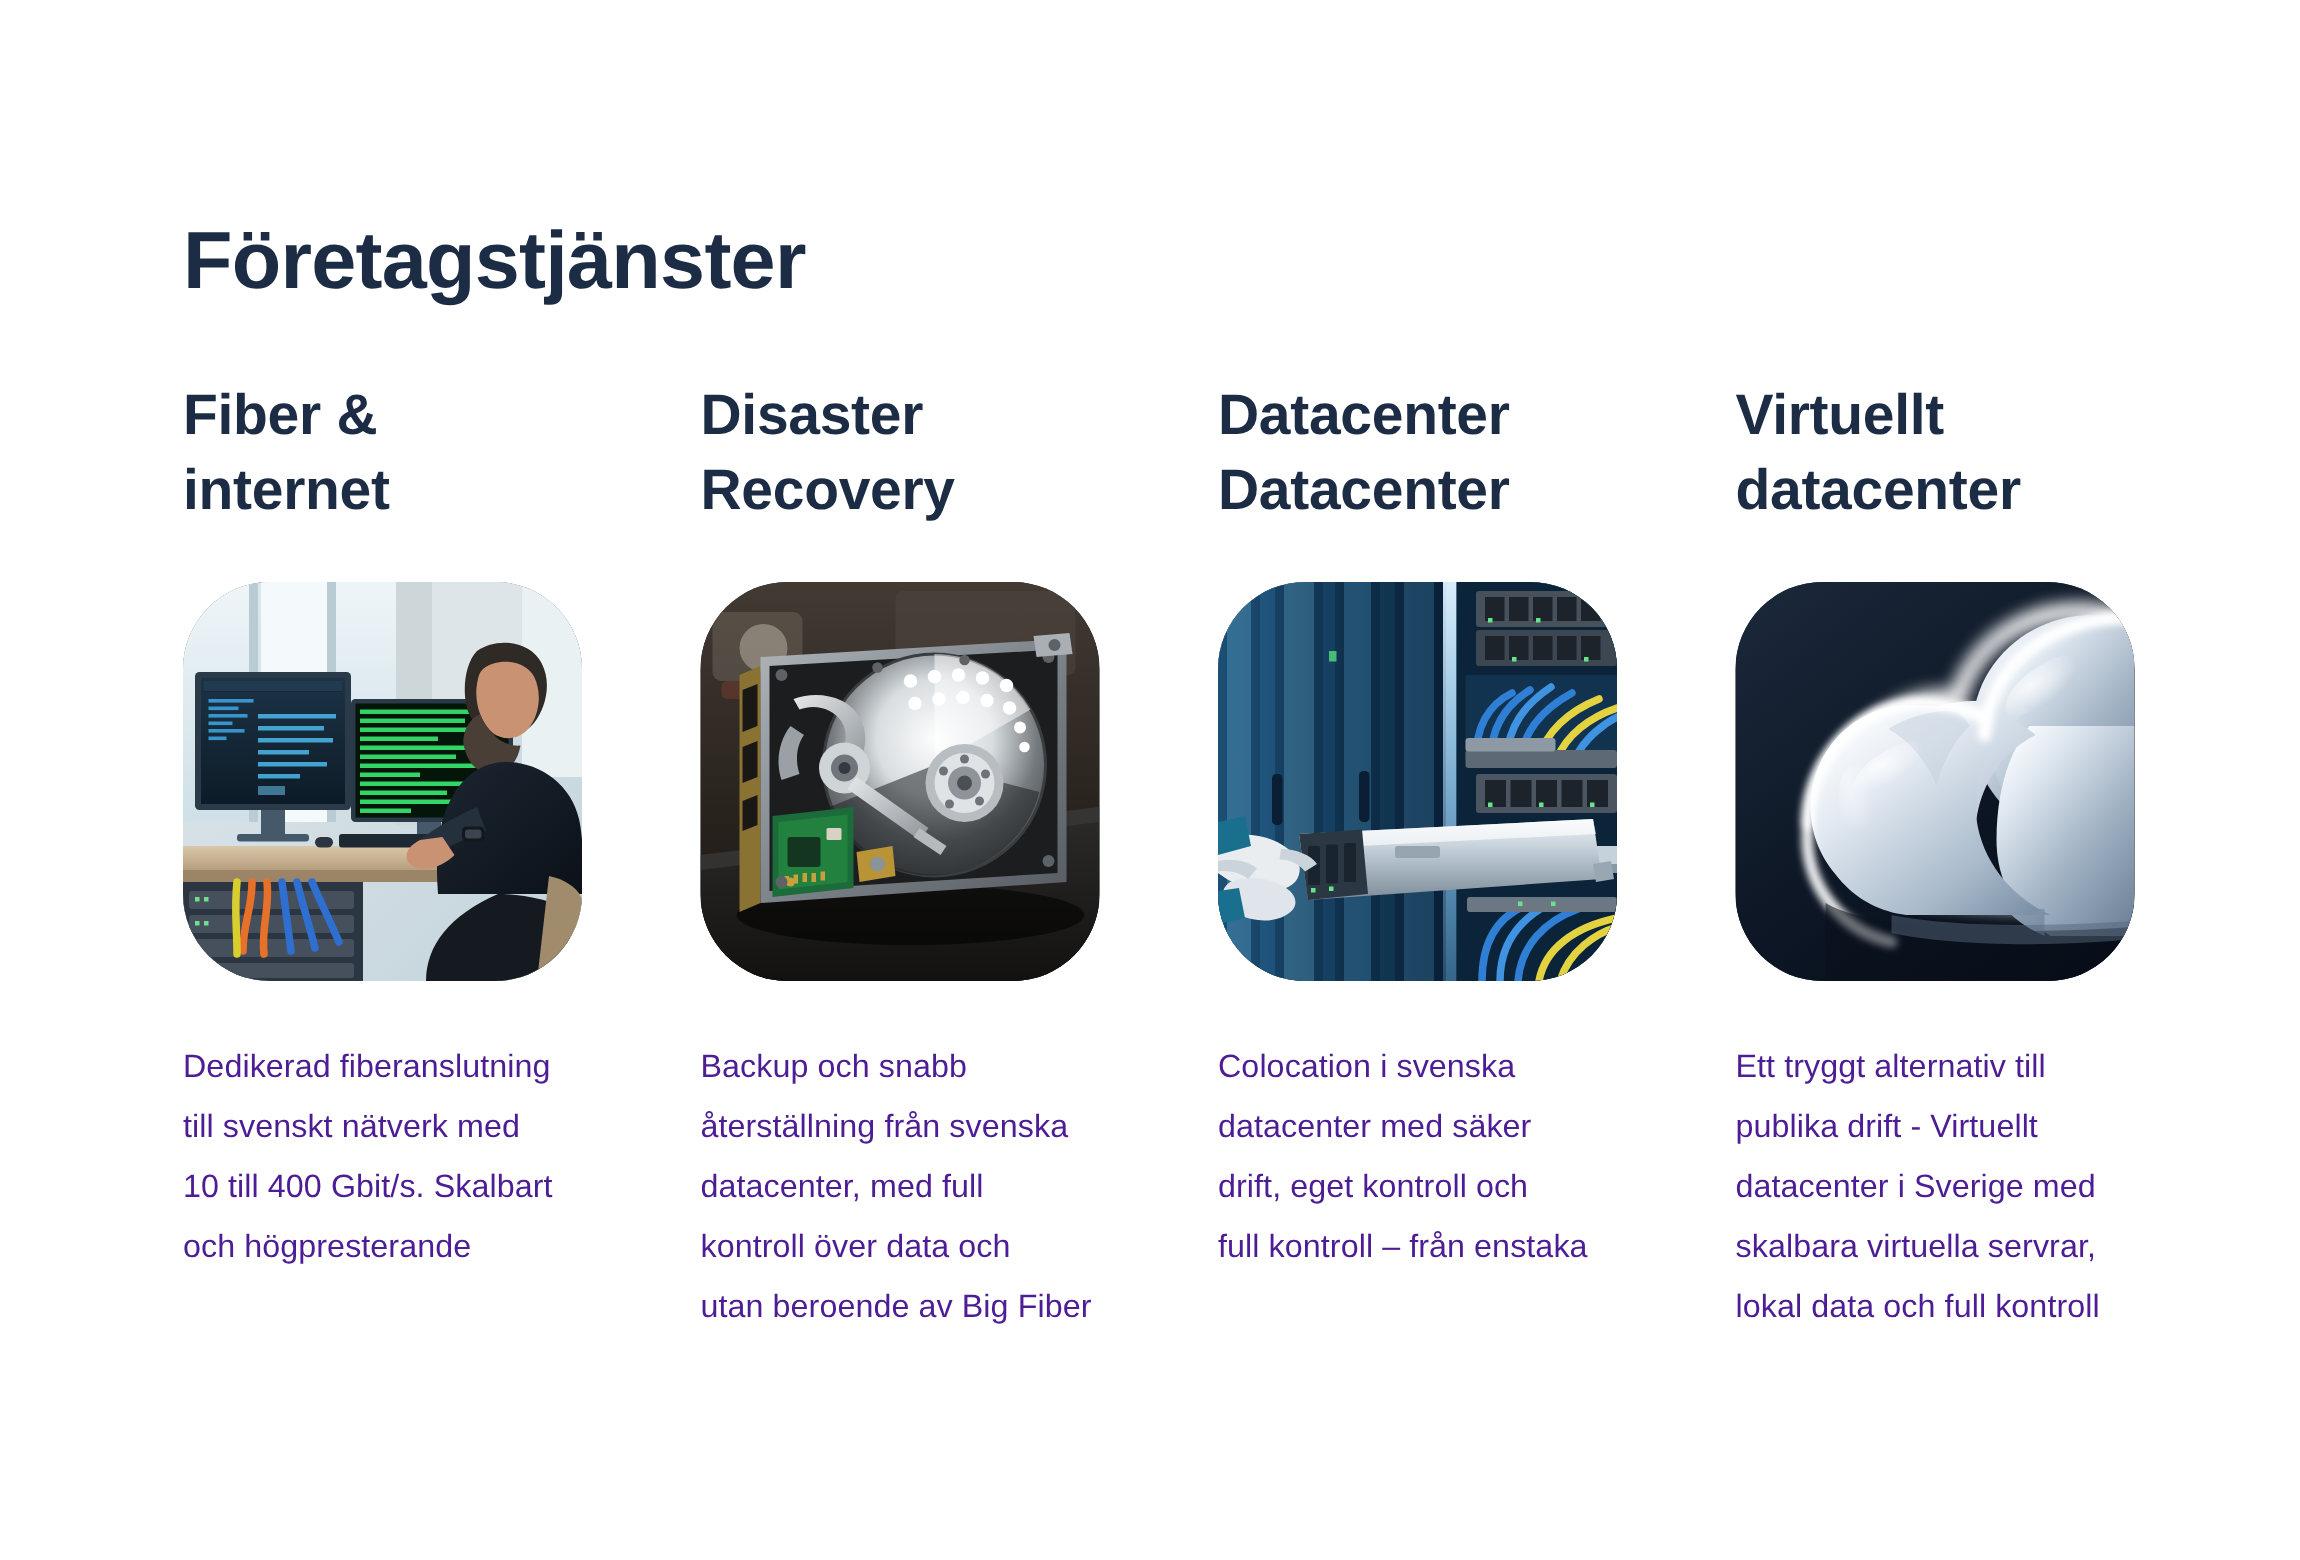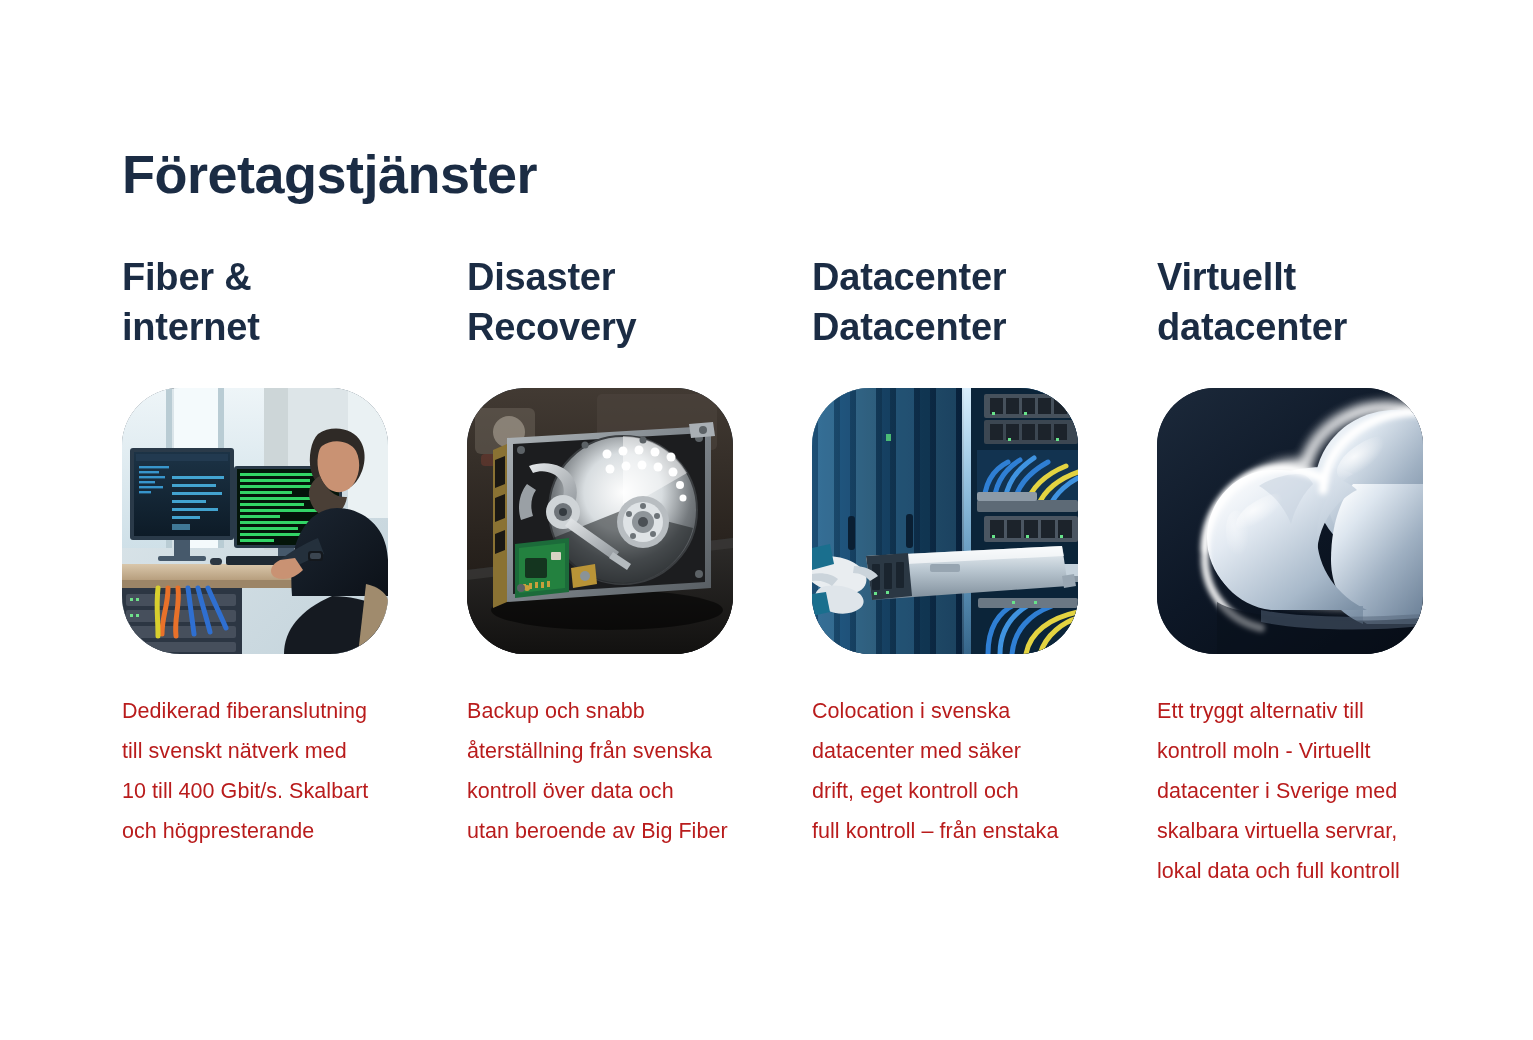--- a/index.html
+++ b/index.html
@@ -73,21 +73,21 @@
     position: relative;
     background: #0f1b2b;
   }
 
   .card-media svg { display: block; width: 100%; height: 100%; }
 
   .card-body {
     margin-top: 37px;
     font-size: 21.5px;
     line-height: 40px;
-    color: #b91c1c;
+    color: #4c1d95;
     font-weight: 400;
     letter-spacing: 0.05px;
   }
   .card-body .b-line { display: block; white-space: nowrap; }
 </style>
 </head>
 <body>
 
 <div class="page">
 
@@ -354,20 +354,21 @@
           </g>
 
           <path d="M222 36 L246 34 L248 48 L224 50 Z" fill="#a9afb4"></path>
           <circle cx="236" cy="42" r="4" fill="#5c6266"></circle>
         </svg>
       </div>
 
       <div class="card-body">
         <span class="b-line">Backup och snabb</span>
         <span class="b-line">återställning från svenska</span>
+        <span class="b-line">datacenter, med full</span>
         <span class="b-line">kontroll över data och</span>
         <span class="b-line">utan beroende av Big Fiber</span>
       </div>
     </div>
 
     <div class="card">
       <div class="card-title">
         <span class="t-line">Datacenter</span>
         <span class="t-line">Datacenter</span>
       </div>
@@ -587,21 +588,21 @@
           <ellipse cx="108" cy="124" rx="32" ry="14" transform="rotate(-28 108 124)" fill="url(#c4spec)" opacity="0.8"></ellipse>
           <ellipse cx="84" cy="152" rx="14" ry="30" transform="rotate(-12 84 152)" fill="url(#c4spec)" opacity="0.45"></ellipse>
 
           <path d="M60 214c30 18 120 22 206 16v36H60z" fill="#0a111c" opacity="0.55"></path>
           <path d="M104 222c40 8 100 8 162 4v12c-60 6-126 4-162-4z" fill="#55657a" opacity="0.5"></path>
         </svg>
       </div>
 
       <div class="card-body">
         <span class="b-line">Ett tryggt alternativ till</span>
-        <span class="b-line">kontroll moln - Virtuellt</span>
+        <span class="b-line">publika drift - Virtuellt</span>
         <span class="b-line">datacenter i Sverige med</span>
         <span class="b-line">skalbara virtuella servrar,</span>
         <span class="b-line">lokal data och full kontroll</span>
       </div>
     </div>
 
   </div>
 </div>
 
 </body></html>

